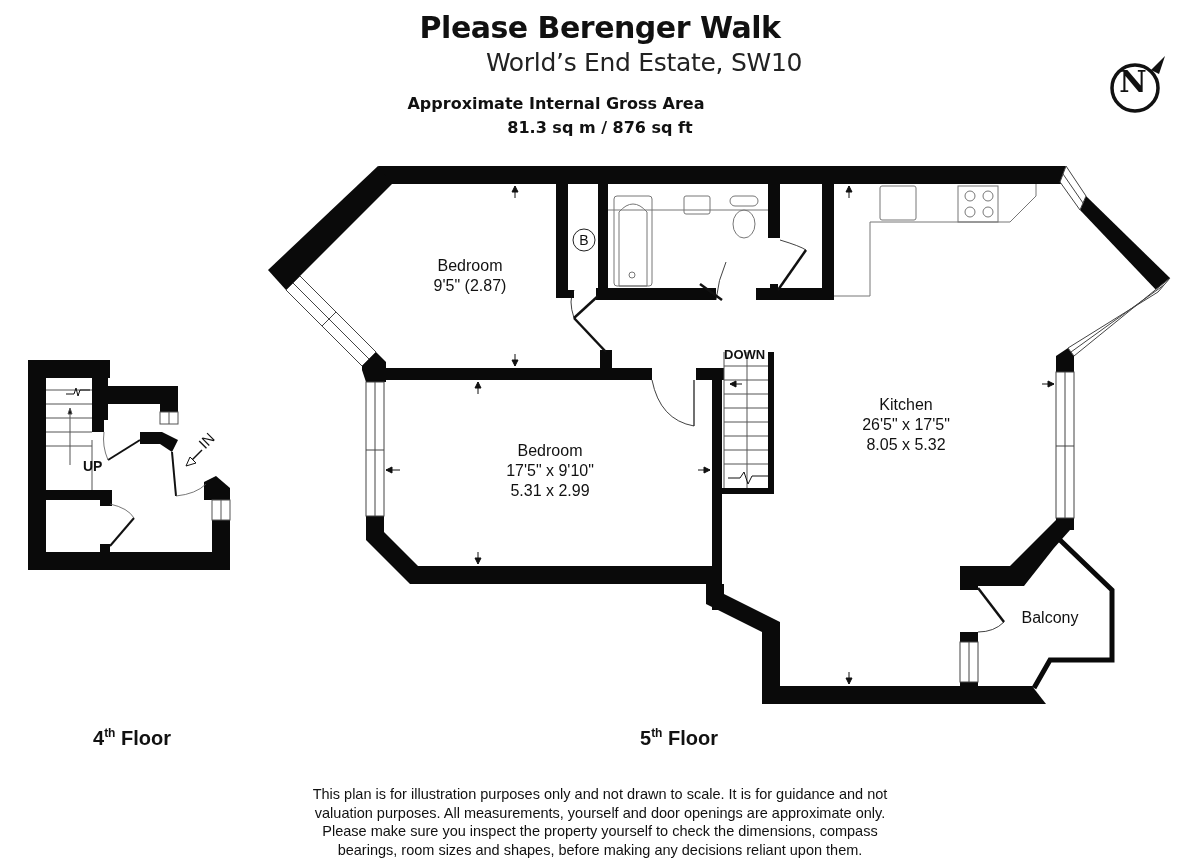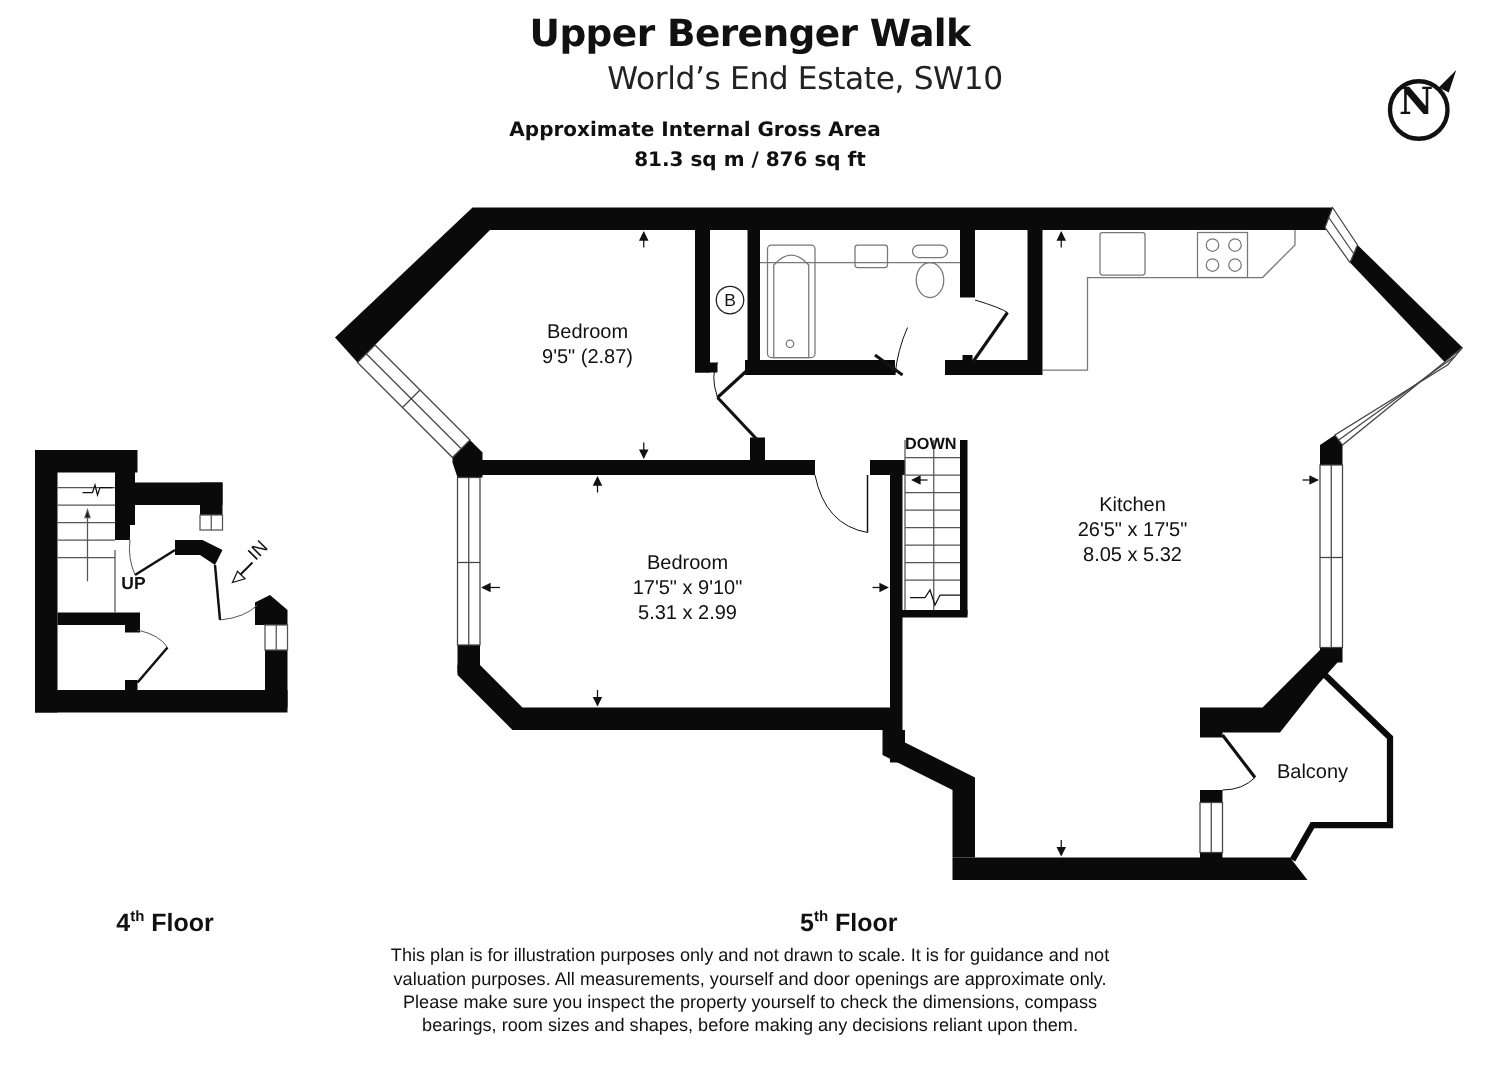--- a/index.html
+++ b/index.html
@@ -6,30 +6,30 @@
   body { width: 1200px; height: 859px; position: relative; overflow: hidden; font-family: "Liberation Sans", sans-serif; color: #111; }
   .abs { position: absolute; }
   .title { left: 0; width: 1200px; top: 10px; text-align: center; font-family: "DejaVu Sans", sans-serif; font-weight: bold; font-size: 30px; letter-spacing: -0.5px; color: #111; }
   .subtitle { left: 0; width: 1200px; top: 48px; text-align: center; font-family: "DejaVu Sans", sans-serif; font-weight: normal; font-size: 25px; color: #222; letter-spacing: -0.3px; margin-left: 44px; }
   .area-label { left: 0; width: 1112px; top: 94px; text-align: center; font-family: "DejaVu Sans", sans-serif; font-weight: bold; font-size: 16px; color: #111; }
   .area-value { left: 0; width: 1200px; top: 118px; text-align: center; font-family: "DejaVu Sans", sans-serif; font-weight: bold; font-size: 16px; color: #111; }
   svg.plan { position: absolute; left: 0; top: 0; width: 1200px; height: 859px; }
   .room { position: absolute; text-align: center; font-family: "Liberation Sans", sans-serif; font-size: 16px; line-height: 20px; color: #111; }
   .floor-label { position: absolute; font-family: "Liberation Sans", sans-serif; font-weight: bold; font-size: 20px; color: #111; }
   .floor-label sup { font-size: 12px; vertical-align: 8px; }
-  .disclaimer { position: absolute; left: 250px; width: 700px; top: 756px; text-align: center; font-family: "Liberation Sans", sans-serif; font-size: 14.5px; line-height: 18.5px; color: #111; }
+  .disclaimer { position: absolute; left: 250px; width: 700px; top: 785px; text-align: center; font-family: "Liberation Sans", sans-serif; font-size: 14.5px; line-height: 18.5px; color: #111; }
   .stair-label { position: absolute; font-family: "Liberation Sans", sans-serif; font-weight: bold; font-size: 13px; color: #111; }
   .in-label { position: absolute; font-family: "Liberation Sans", sans-serif; font-size: 15px; color: #111; transform: rotate(-45deg); }
   .compass { position: absolute; left: 1105px; top: 52px; width: 70px; height: 70px; }
   .compass-n { position: absolute; left: 1110px; top: 64px; width: 46px; text-align: center; font-family: "DejaVu Serif", serif; font-weight: bold; font-size: 30px; color: #111; }
 </style>
 </head>
 <body>
 
-<div class="abs title">Upper Berenger Walk</div>
+<div class="abs title">Please Berenger Walk</div>
 <div class="abs subtitle">World’s End Estate, SW10</div>
 <div class="abs area-label">Approximate Internal Gross Area</div>
 <div class="abs area-value">81.3 sq m / 876 sq ft</div>
 
 <svg class="compass" viewBox="0 0 70 70">
   <circle cx="30" cy="36" r="23" fill="none" stroke="#111" stroke-width="3.5"></circle>
   <polygon points="46,18 60,4 54,22" fill="#111"></polygon>
 </svg>
 <div class="compass-n">N</div>
 
@@ -228,21 +228,21 @@
   <div>8.05 x 5.32</div>
 </div>
 
 <div class="room" style="left:1010px; top:608px; width:80px;">
   <div>Balcony</div>
 </div>
 
 <div class="room" style="left:574px; top:230px; width:20px; font-size:14px;">B</div>
 
 <div class="stair-label" style="left:724px; top:335px;margin-top:12px;">DOWN</div>
-<div class="stair-label" style="left:97px; top:458px; font-size:14px;">UP</div>
+<div class="stair-label" style="left:83px; top:458px; font-size:14px;">UP</div>
 <div class="in-label" style="left:199px; top:432px;">IN</div>
 
 <div class="floor-label" style="left:93px; top:726px;">
   <span>4</span><sup>th</sup>
   <span>Floor</span>
 </div>
 <div class="floor-label" style="left:640px; top:726px;">
   <span>5</span><sup>th</sup>
   <span>Floor</span>
 </div>

